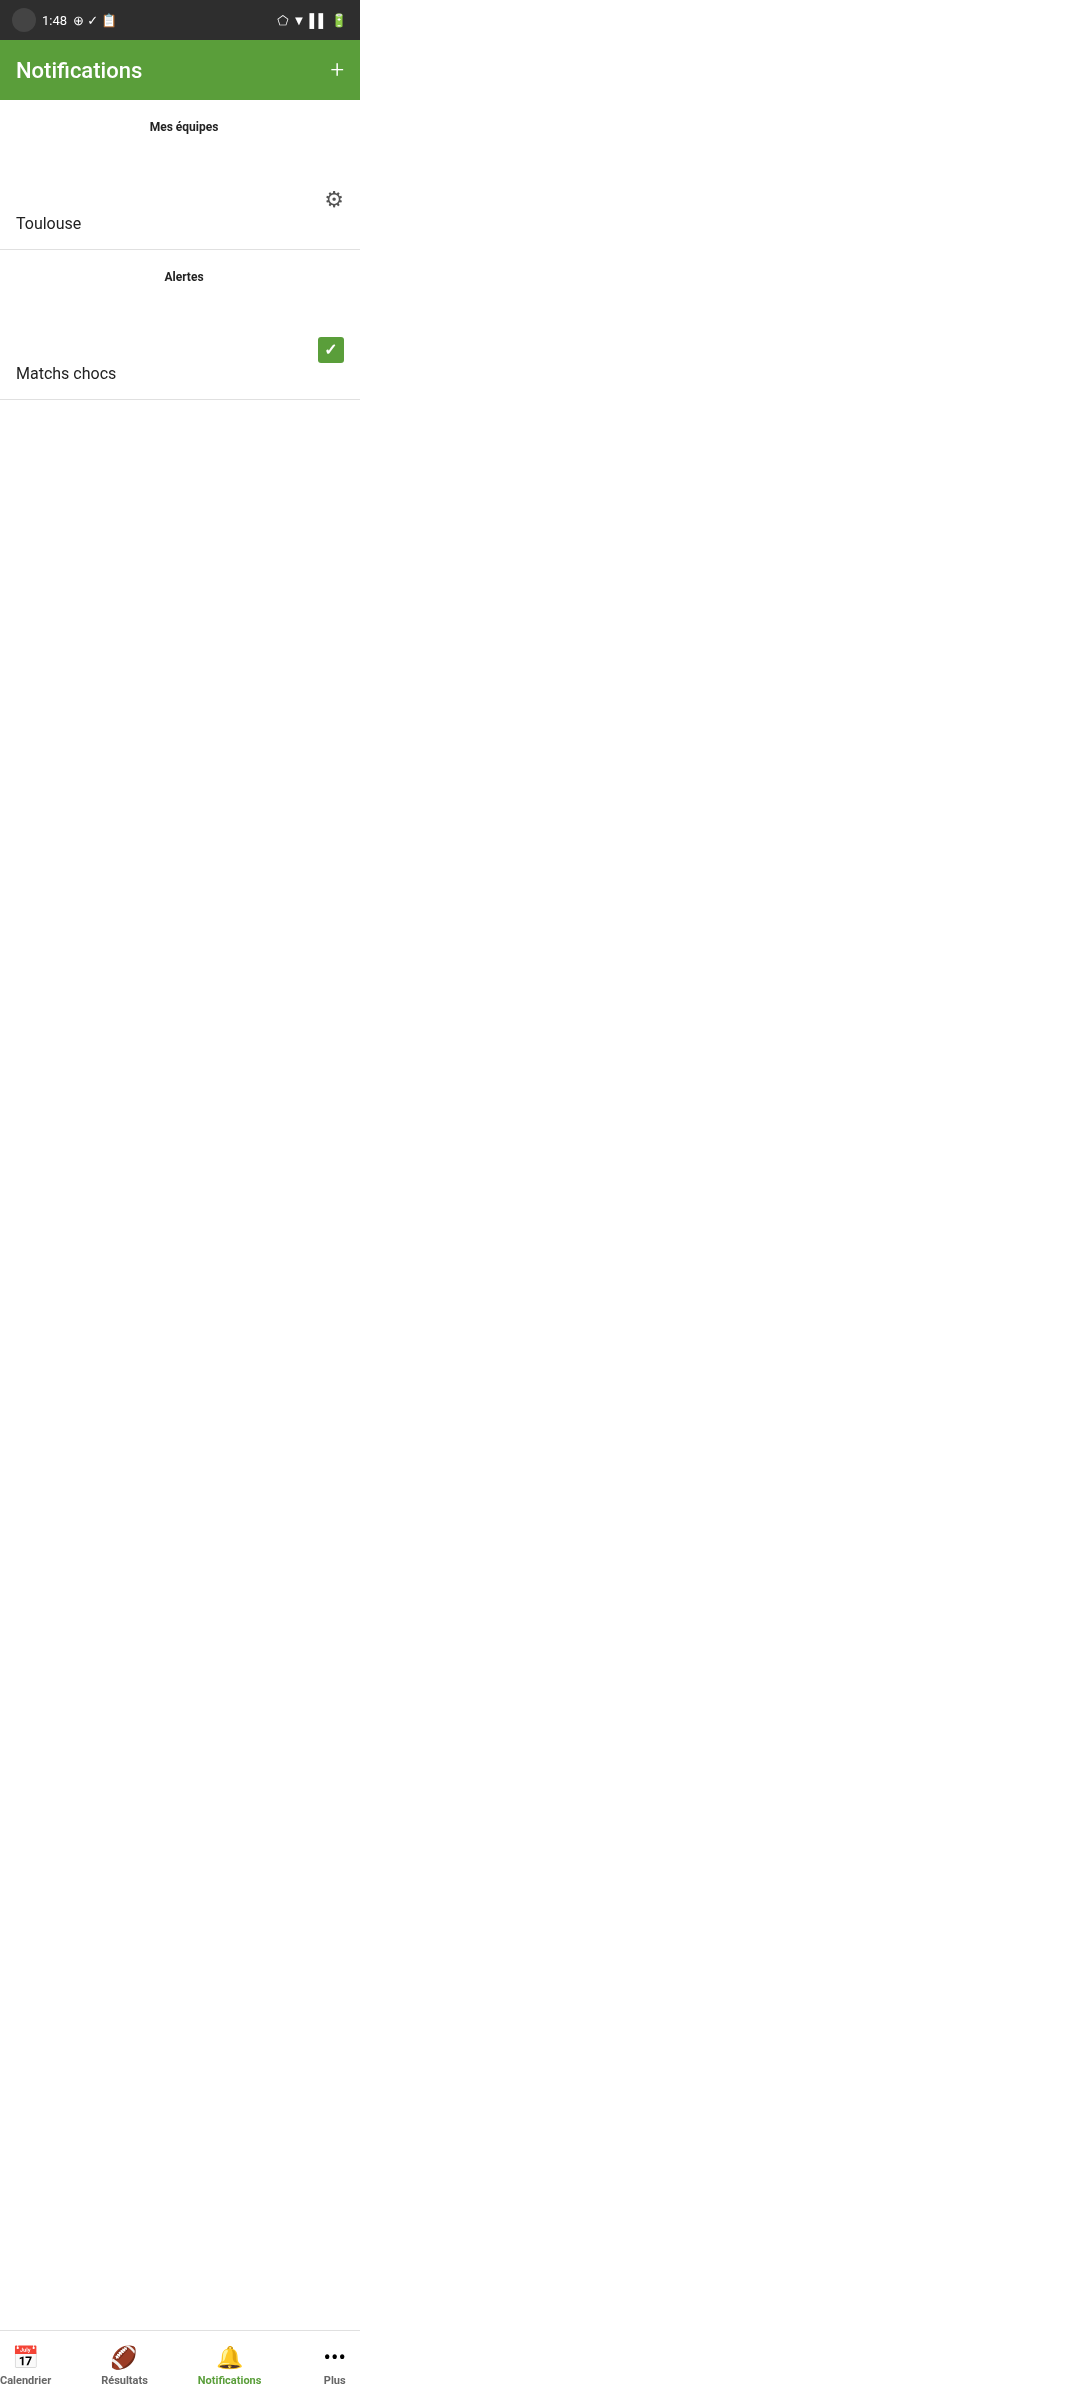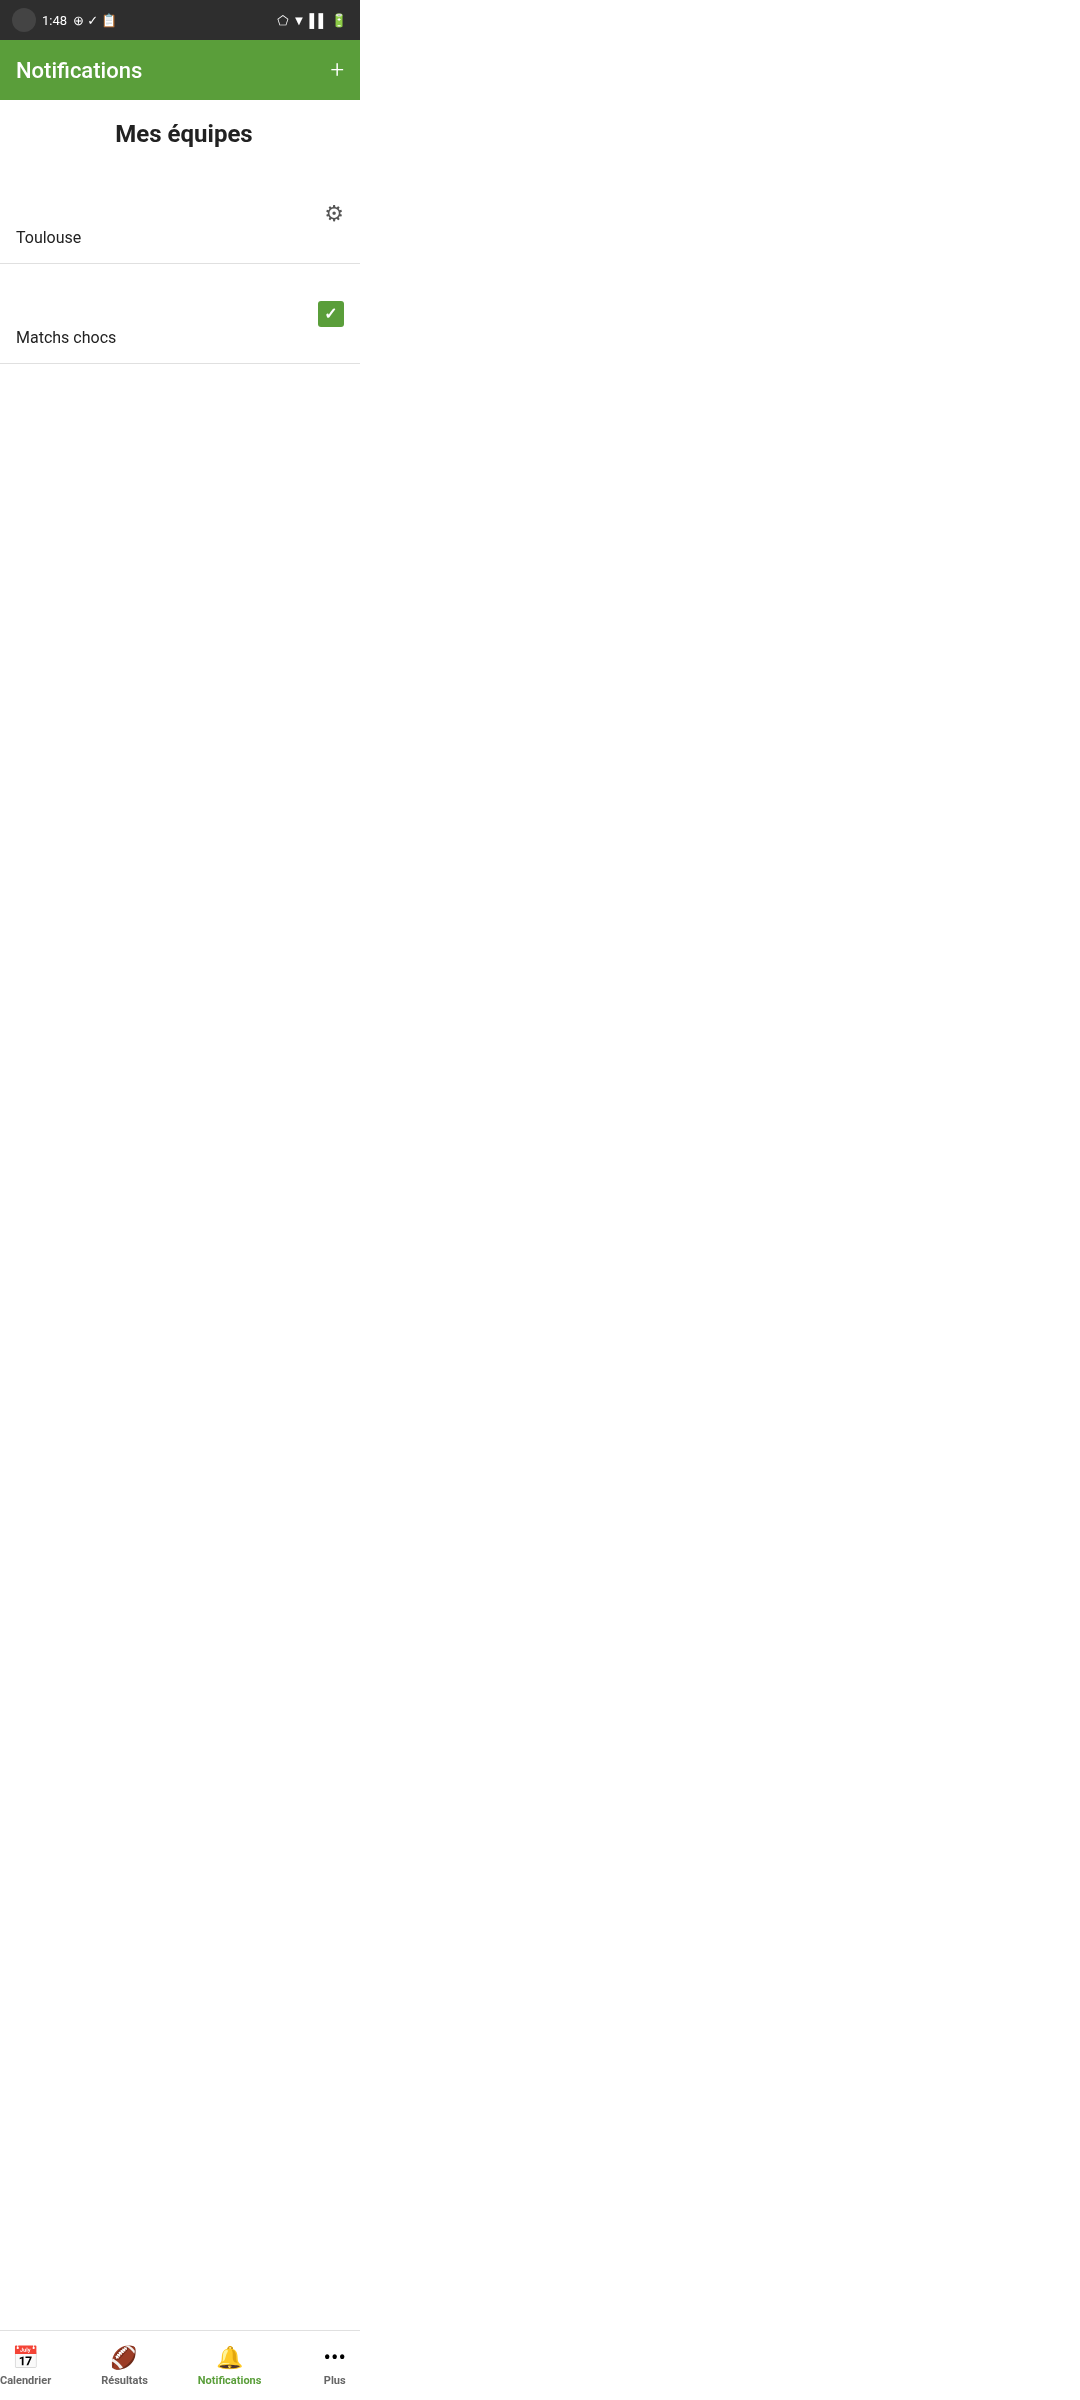--- a/index.html
+++ b/index.html
@@ -70,21 +70,21 @@
     .header-add-icon {
       color: #fff;
       font-size: 24px;
       font-weight: 300;
       cursor: pointer;
     }
 
     
     .section-heading {
       text-align: center;
-      font-size: 24px;
+      font-size: 12px;
       font-weight: 700;
       color: #222;
       padding: 20px 16px 16px;
       margin-left: 8px;
     }
 
     
     .list-item {
       display: flex;
       align-items: center;
@@ -195,20 +195,21 @@
 
 <div class="main-content">
 
   <div class="section-heading">Mes équipes</div>
 
   <div class="list-item">
     <span class="list-item-label">Toulouse</span>
     <span class="gear-icon">⚙</span>
   </div>
 
+  <div class="section-heading">Alertes</div>
 
   <div class="list-item">
     <span class="list-item-label">Matchs chocs</span>
     <div class="checkbox-checked"></div>
   </div>
 
 </div>
 
 <nav class="bottom-nav">
 

